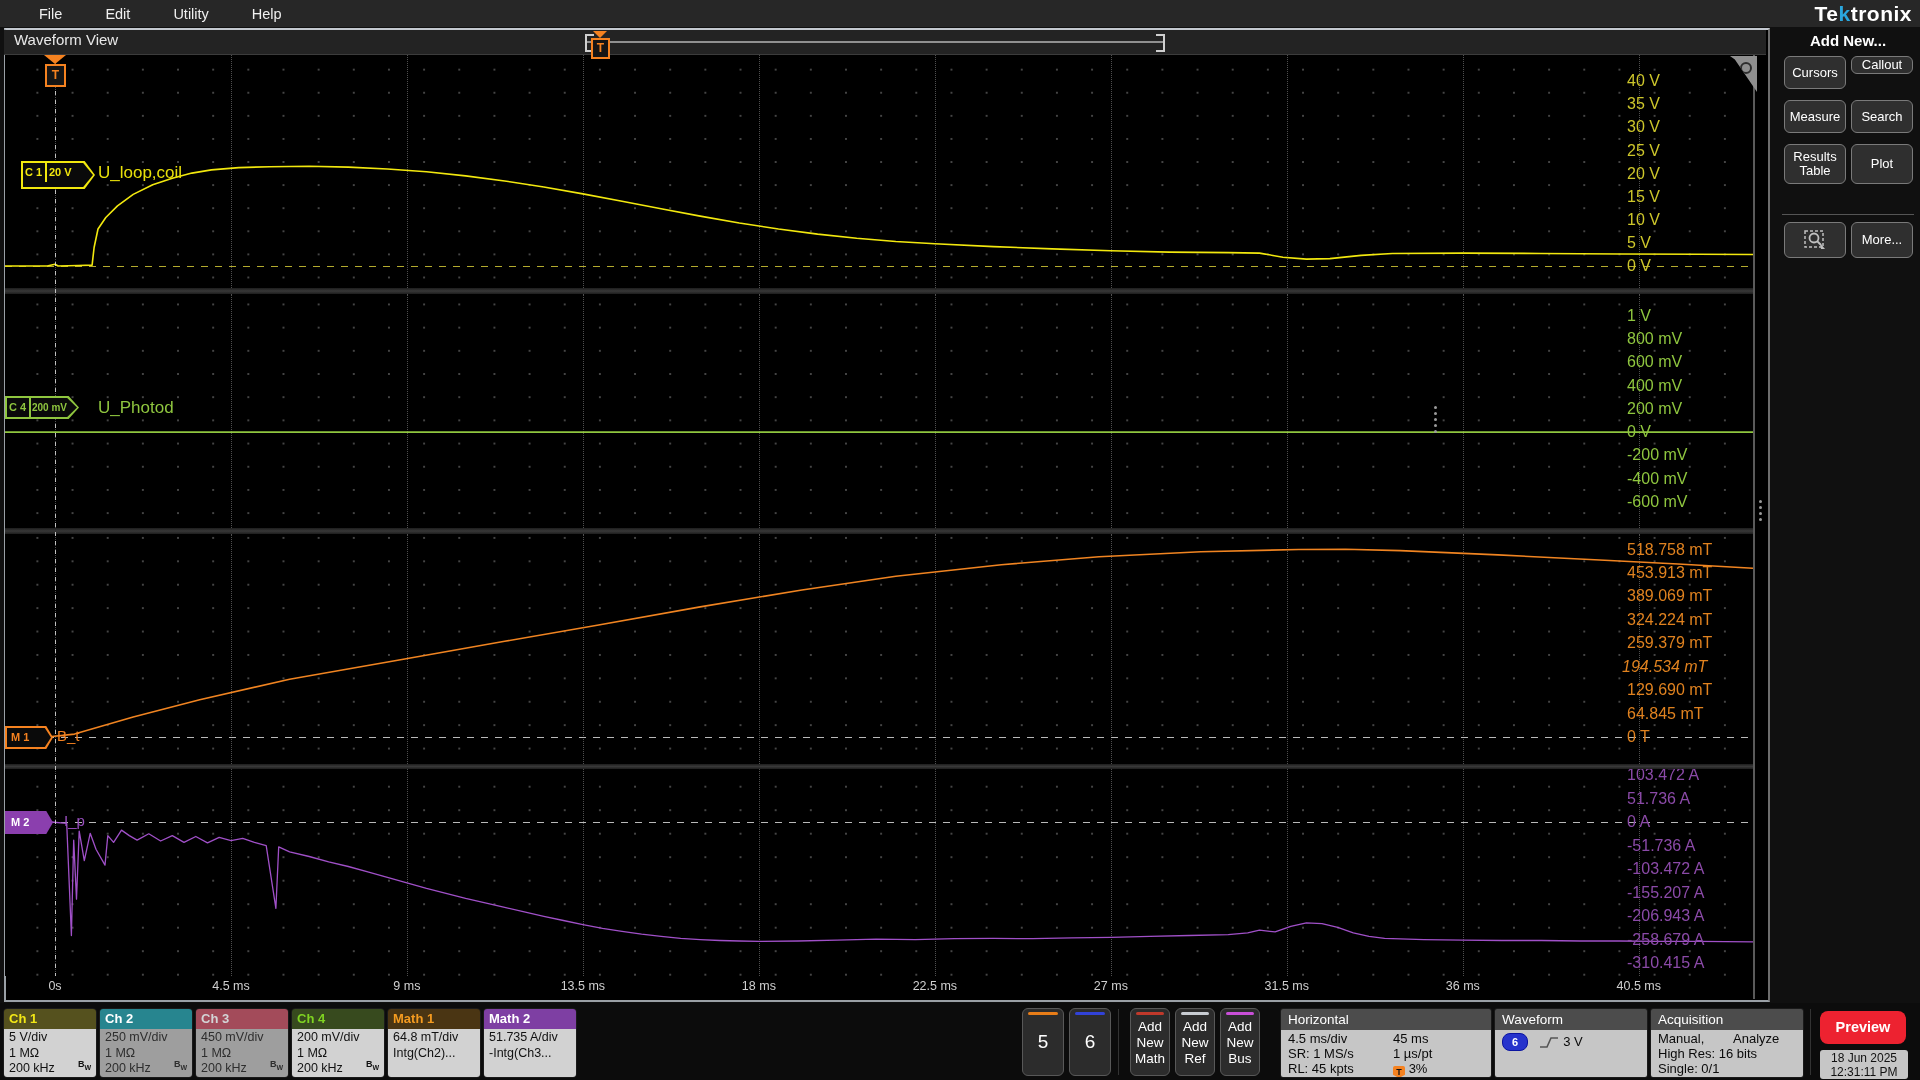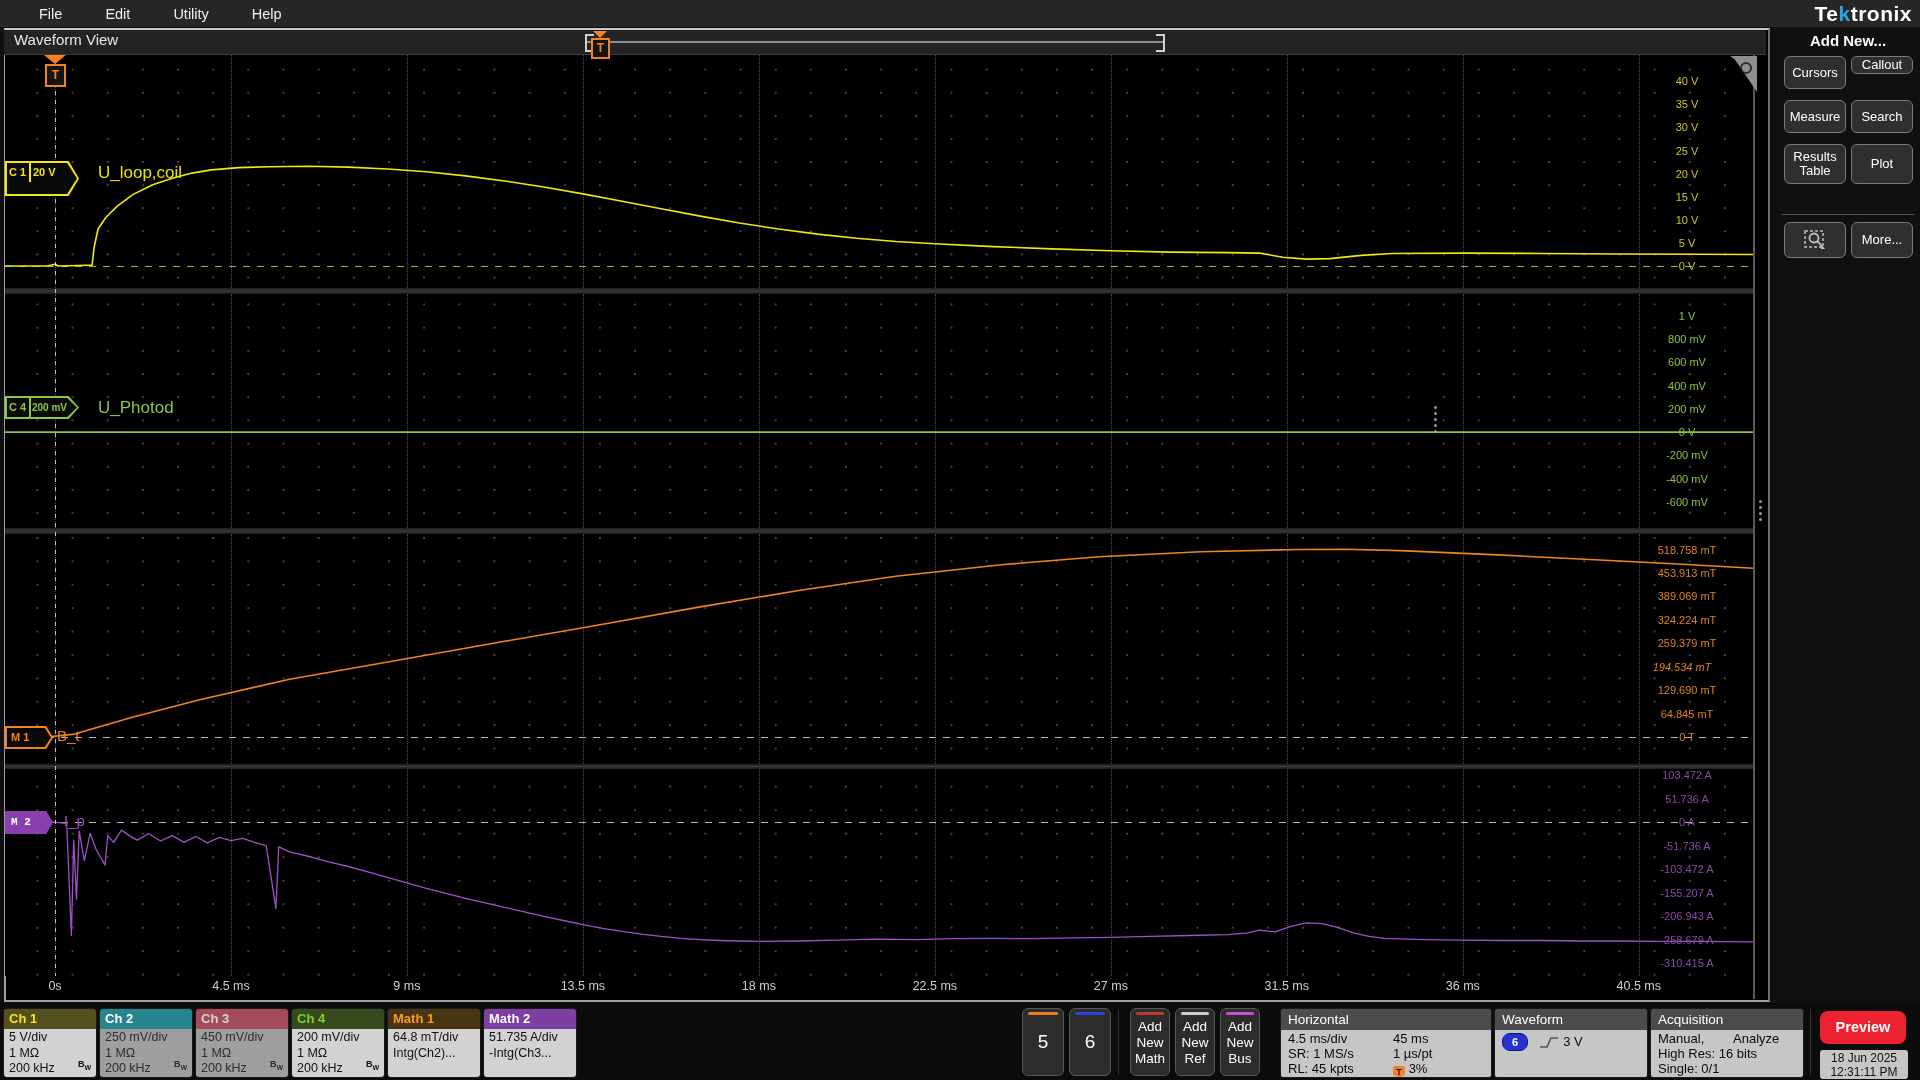--- a/index.html
+++ b/index.html
@@ -25,21 +25,21 @@
   .bracket.l{border-left:2px solid #cfcfcf;border-top:2px solid #cfcfcf;border-bottom:2px solid #cfcfcf;}
   .bracket.r{border-right:2px solid #cfcfcf;border-top:2px solid #cfcfcf;border-bottom:2px solid #cfcfcf;}
   .ttri{width:0;height:0;border-left:7px solid transparent;border-right:7px solid transparent;
     border-top:7px solid #f58220;}
   .tbox{width:15px;height:17px;border:2px solid #f58220;background:#151515;color:#f58220;
     font-size:12px;font-weight:bold;text-align:center;line-height:17px;}
   
   .slice{position:absolute;left:5px;width:1748px;overflow:hidden;background:#000;}
   .vline{position:absolute;top:0;width:0;height:100%;border-left:1px dotted #4f4f4f;}
   .baseline{position:absolute;left:0;width:100%;height:1px;}
-  .ticklab{position:absolute;width:120px;text-align:center;font-size:11px;line-height:16px;}
+  .ticklab{position:absolute;width:120px;text-align:left;font-size:16px;line-height:16px;}
   .sep{position:absolute;left:5px;width:1748px;background:linear-gradient(#1d1d1d,#383838,#1d1d1d);}
   .xlab{position:absolute;font-size:12.5px;color:#cfcfcf;transform:translateX(-50%);}
   #trigvline{position:absolute;left:55px;top:55px;width:1px;height:921px;opacity:.8;
     background:repeating-linear-gradient(180deg,#e6e6e6 0 4px,transparent 4px 9px);z-index:3;}
   .wavesvg{position:absolute;left:0;top:0;}
   
   .arrowbadge{position:absolute;z-index:5;}
   .arrowbadge .shape{position:absolute;left:0;top:0;width:100%;height:100%;
     clip-path:polygon(0 0,86% 0,100% 50%,86% 100%,0 100%);}
   .arrowbadge .inner{position:absolute;left:2px;top:2px;right:2px;bottom:2px;background:#0a0a0a;
@@ -225,21 +225,21 @@
 <div class="abs" style="left:44px;top:55px;z-index:7;width:0;height:0;border-left:11px solid transparent;border-right:11px solid transparent;border-top:9px solid #f58220;"></div>
 <div class="abs tbox" style="left:45px;top:64px;width:17px;height:19px;line-height:19px;z-index:7;">T</div>
 
 <div id="zoomcorner">
   <svg width="27" height="36">
     <circle cx="16" cy="12" r="5" fill="none" stroke="#2e2e2e" stroke-width="2"></circle>
     <line x1="12.5" y1="15.5" x2="8" y2="20" stroke="#2e2e2e" stroke-width="2"></line>
   </svg>
 </div>
 
-<div class="arrowbadge" style="left:5px;top:161px;width:74px;height:35px;">
+<div class="arrowbadge" style="left:21px;top:161px;width:74px;height:28px;">
   <div class="shape" style="background:#f2e80e;"></div>
     <div class="inner"></div>
   <span class="txt" style="left:4px;color:#f2e80e;">C 1</span>
   <span class="txt" style="left:28px;color:#f2e80e;">20 V</span>
   <div style="position:absolute;left:24px;top:2px;width:2px;height:19px;background:#f2e80e;z-index:2;"></div>
 </div>
 <div class="chanlabel" style="left:98px;top:163px;color:#e8e00a;">U_loop,coil</div>
 
 <div class="arrowbadge" style="left:5px;top:396px;width:74px;height:23px;">
   <div class="shape" style="background:#8fc63f;"></div>
@@ -250,21 +250,21 @@
 </div>
 <div class="chanlabel" style="left:98px;top:398px;color:#8fc63f;">U_Photod</div>
 
 <div class="arrowbadge" style="left:5px;top:726px;width:48px;height:23px;">
   <div class="shape" style="background:#f58220;"></div>
     <div class="inner"></div>
   <span class="txt" style="left:6px;color:#f58220;">M 1</span>
 </div>
 <div class="chanlabel" style="left:57px;top:727px;color:#f58220;font-size:15px;">B_t</div>
 
-<div class="arrowbadge" style="left:5px;top:811px;width:48px;height:23px;font-family:Liberation Mono, monospace;">
+<div class="arrowbadge" style="left:5px;top:811px;width:48px;height:23px;">
   <div class="shape" style="background:#8b3fae;"></div>
   <span class="txt" style="left:6px;color:#fff;">M 2</span>
 </div>
 <div class="chanlabel" style="left:64px;top:812px;color:#9a4fc0;font-size:15px;">I_p</div>
 
 <div class="abs" style="left:1753px;top:55px;width:2px;height:944px;background:#5a5a5a;"></div>
 <div class="dotcol" style="left:1759px;top:500px;">
     <i></i>
     <i></i>
     <i></i>

